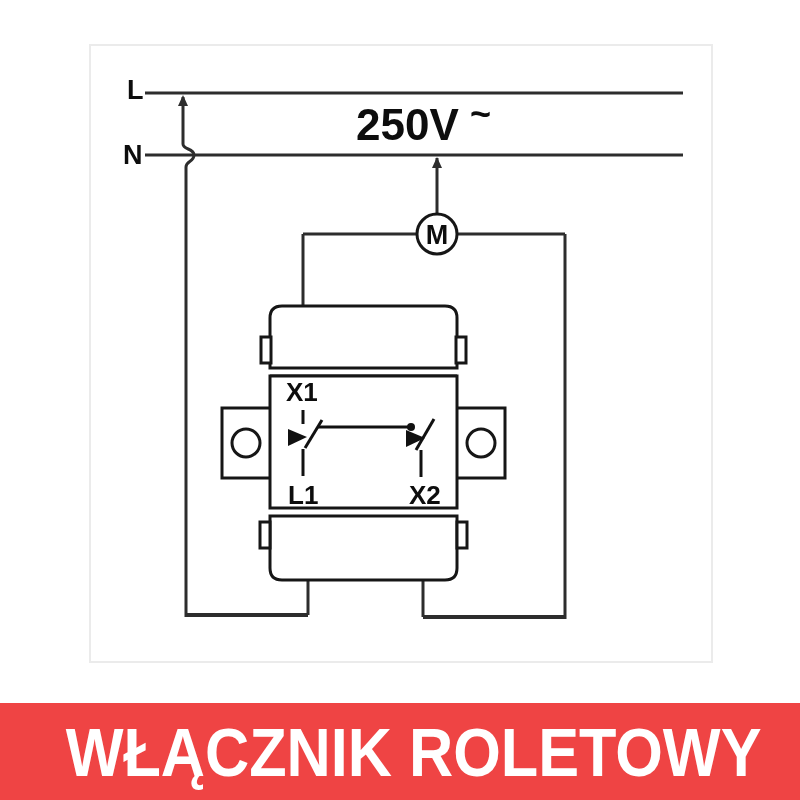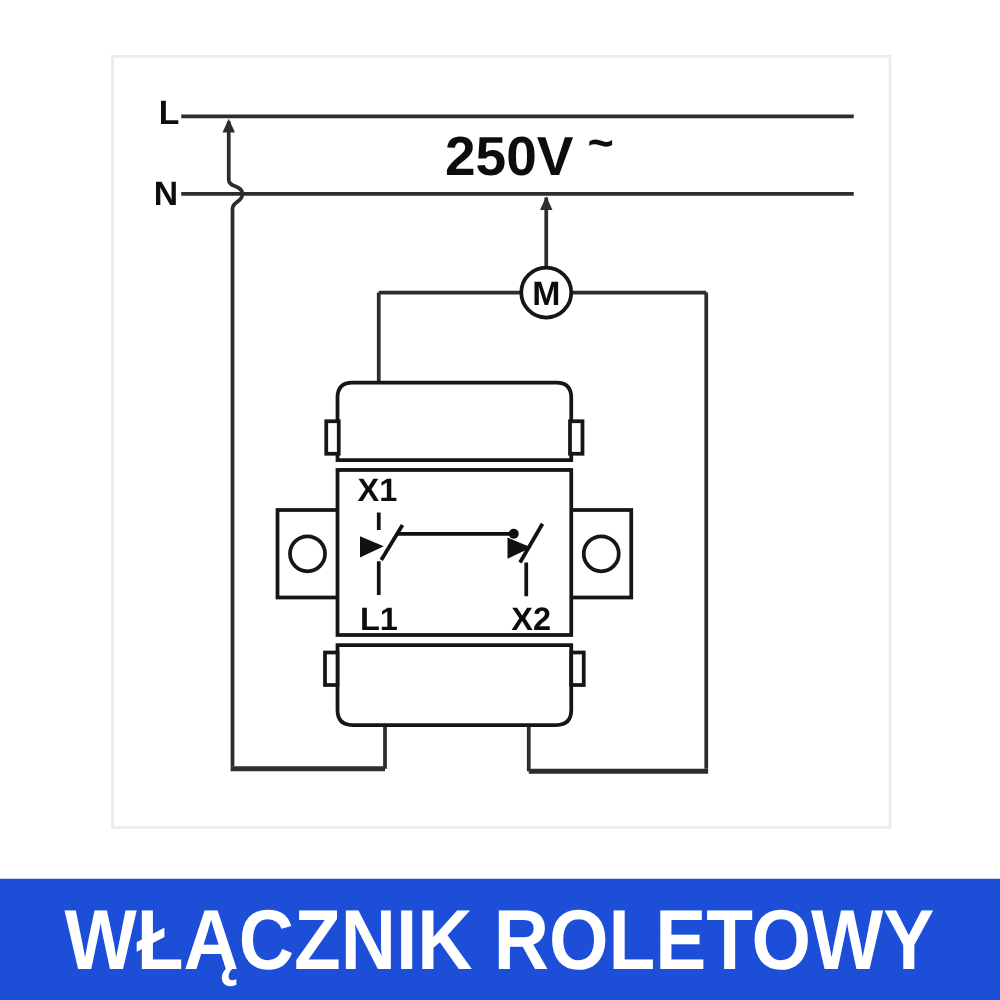--- a/index.html
+++ b/index.html
@@ -4,21 +4,21 @@
 <style>
   html,body{margin:0;padding:0;background:#ffffff;}
   #stage{
     position:relative;width:800px;height:800px;background:#ffffff;overflow:hidden;
     font-family:"Liberation Sans", sans-serif;
   }
   #schematic{position:absolute;left:0;top:0;}
   svg text{font-family:"Liberation Sans", sans-serif;font-weight:bold;fill:#0d0d0d;}
   #banner{
     position:absolute;left:0;top:703px;width:800px;height:97px;
-    background:#1d4ed8;display:flex;align-items:center;justify-content:center;
+    background:#ef4444;display:flex;align-items:center;justify-content:flex-end;
   }
   #banner .title{
     color:#ffffff;font-weight:bold;font-size:68px;line-height:1;
     white-space:nowrap;display:inline-block;transform:scaleX(0.9);
     transform-origin:center center;letter-spacing:0px;
   }
 </style>
 </head>
 <body>
 

